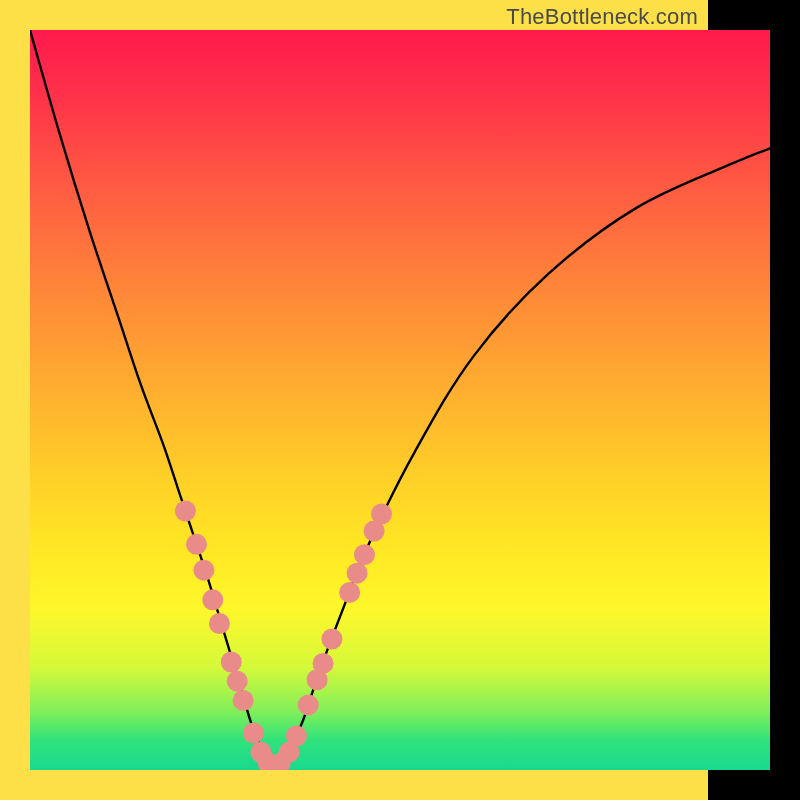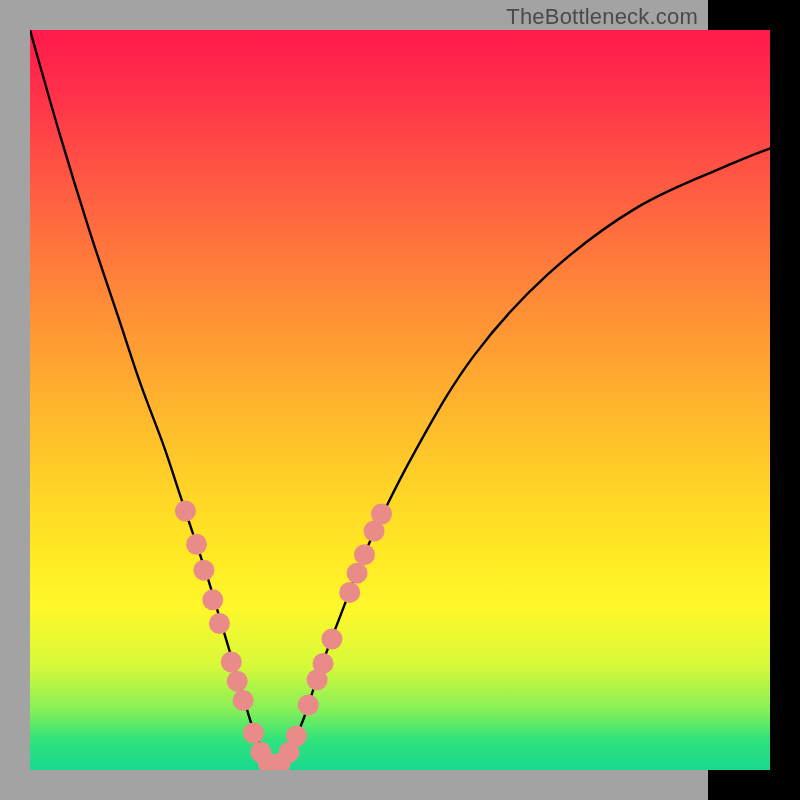--- a/index.html
+++ b/index.html
@@ -8,21 +8,21 @@
     width: 800px;
     height: 800px;
     overflow: hidden;
     background: #000;
     font-family: Arial, Helvetica, sans-serif;
   }
   .outer {
     position: relative;
     width: 708px;
     height: 800px;
-    background: #a3a3a3;
+    background: #fde047;
   }
   .plot-area {
     position: absolute;
     left: 30px;
     top: 30px;
     width: 740px;
     height: 740px;
     overflow: hidden;
   }
   .gradient-bg {

